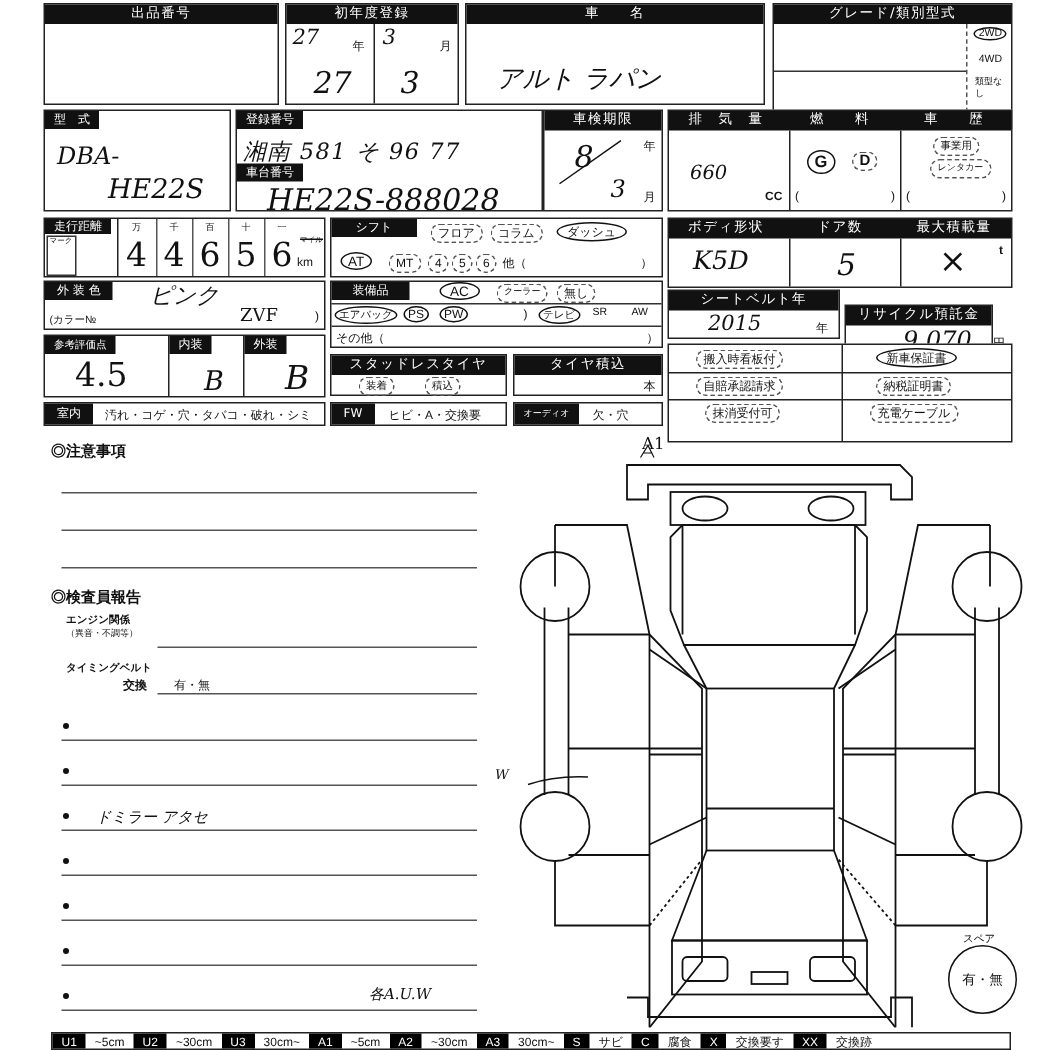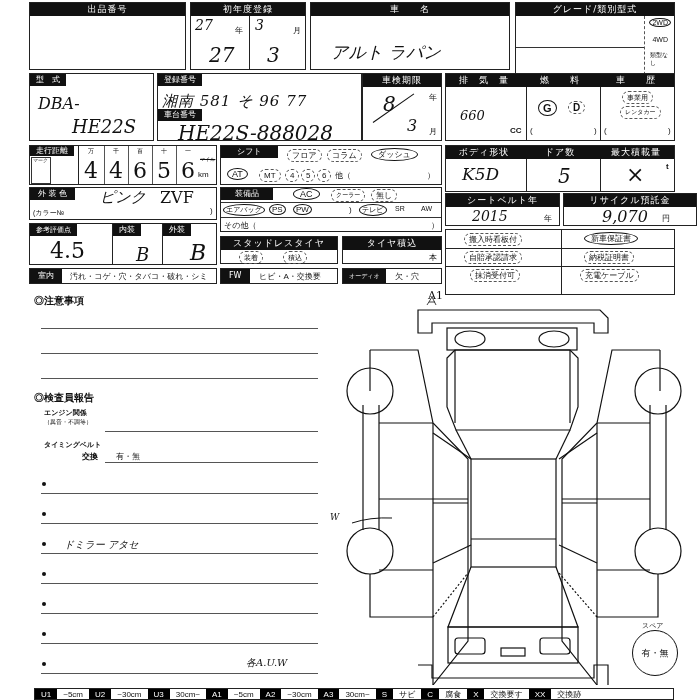--- a/index.html
+++ b/index.html
@@ -150,21 +150,21 @@
   <span class="hand" style="left:16px;top:18px;font-size:17px;">K5D</span>
   <span class="hand" style="left:112px;top:18px;font-size:20px;">5</span>
   <span class="hand" style="left:180px;top:16px;font-size:22px;font-style:normal;">×</span>
   <span class="print" style="left:220px;top:16px;font-weight:bold;">t</span>
 </div>
 
 <div class="box" style="left:29px;top:187px;width:188px;height:33px;">
   <div class="hdr-tag" style="padding:0 8px;">外 装 色</div>
   <span class="hand" style="left:70px;top:0px;font-size:15px;">ピンク</span>
   <span class="print" style="left:3px;top:20px;font-size:7px;">(カラー№</span>
-  <span class="hand" style="left:130px;top:0;font-size:16px;font-style:normal;">ZVF</span>
+  <span class="hand" style="left:130px;top:15px;font-size:12px;font-style:normal;">ZVF</span>
   <span class="print" style="left:180px;top:18px;">)</span>
 </div>
 
 <div class="box" style="left:220px;top:187px;width:222px;height:45px;">
   <div class="hdr-tag" style="padding:0 14px;">装備品</div>
   <span class="print circ" style="left:72px;top:0px;padding:0 6px;font-size:9px;">AC</span>
   <span class="print dash" style="left:110px;top:1px;font-size:6px;">クーラー</span>
   <span class="print dash" style="left:150px;top:1px;">無し</span>
   <div style="position:absolute;left:0;right:0;top:14px;border-top:1px solid #333;"></div>
   <div style="position:absolute;left:0;right:0;top:29px;border-top:1px solid #333;"></div>
@@ -177,21 +177,21 @@
   <span class="print" style="left:200px;top:17px;font-size:7px;">AW</span>
   <span class="print" style="left:3px;top:32px;">その他（</span>
   <span class="print" style="left:210px;top:32px;">）</span>
 </div>
 
 <div class="box" style="left:445px;top:193px;width:115px;height:33px;">
   <div class="hdr">シートベルト年</div>
   <span class="hand" style="left:26px;top:14px;font-size:14px;">2015</span>
   <span class="print" style="left:98px;top:19px;">年</span>
 </div>
-<div class="box" style="left:563px;top:193px;width:134px;height:33px;">
+<div class="box" style="left:563px;top:203px;width:99px;height:33px;">
   <div class="hdr">リサイクル預託金</div>
   <span class="hand" style="left:38px;top:13px;font-size:16px;">9,070</span>
   <span class="print" style="left:98px;top:19px;">円</span>
 </div>
 
 <div class="box" style="left:29px;top:223px;width:188px;height:42px;">
   <div class="hdr-tag" style="font-size:7px;">参考評価点</div>
   <span class="hand" style="left:20px;top:14px;font-size:22px;font-style:normal;">4.5</span>
   <div class="vline" style="left:82px;"></div>
   <div class="hdr-tag" style="left:83px;">内装</div>

